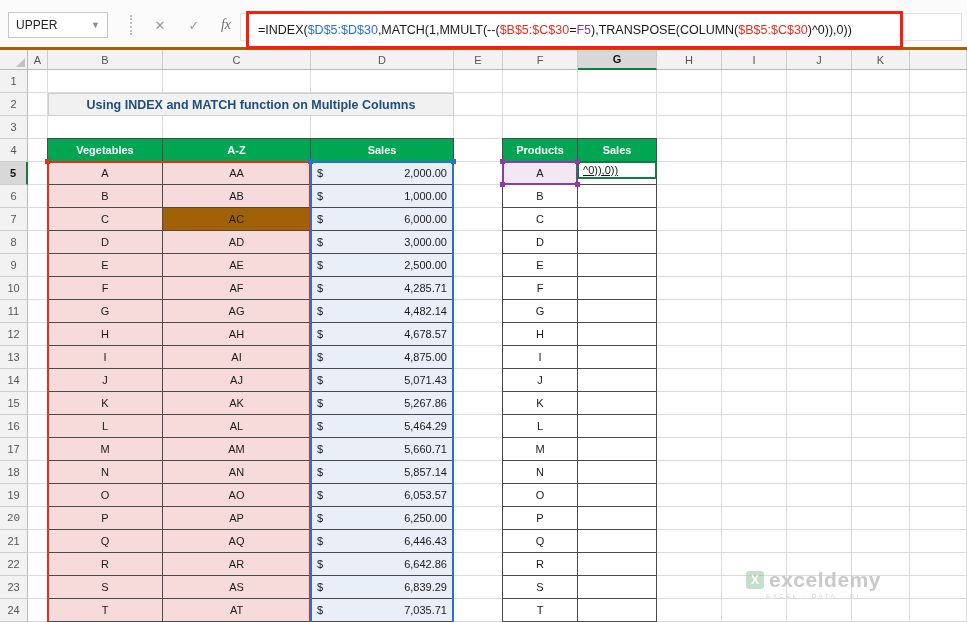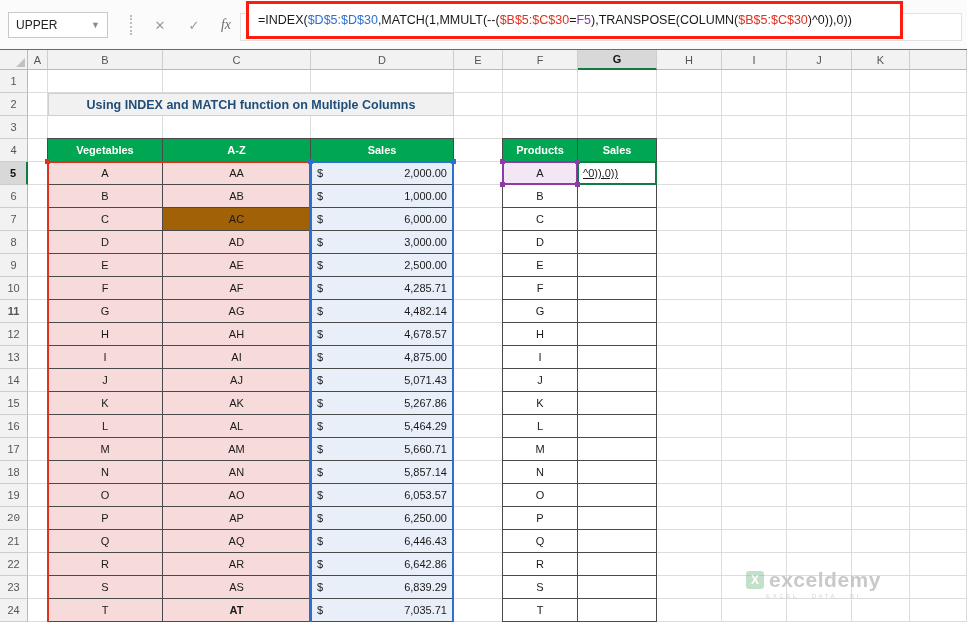--- a/index.html
+++ b/index.html
@@ -1,27 +1,27 @@
 <!DOCTYPE html>
 <html><head>
 <meta charset="utf-8">
 <style>
   *{margin:0;padding:0;box-sizing:border-box}
   html,body{width:967px;height:622px;overflow:hidden}
   body{font-family:"Liberation Sans",sans-serif;background:#fff;position:relative}
 
   
-  .toolbar{position:absolute;left:0;top:0;width:967px;height:50px;background:#FBFBFB;border-bottom:1px solid #a16207;z-index:10}
+  .toolbar{position:absolute;left:0;top:0;width:967px;height:50px;background:#FBFBFB;border-bottom:3px solid #a16207;z-index:10}
   .name-box{position:absolute;left:8px;top:12px;width:100px;height:26px;background:#fff;border:1px solid #C9C9C9;display:flex;align-items:center;padding:0 7px;font-size:12px;color:#222}
   .name-dd{margin-left:auto;font-size:9px;color:#8a8a8a}
   .fb-sep{position:absolute;left:130px;top:15px;height:20px;border-left:2px dotted #BDBDBD}
   .fb-btn{position:absolute;top:12px;width:28px;height:26px;display:flex;align-items:center;justify-content:center;font-size:13px;color:#9a9a9a;cursor:default}
   .fb-btn.fx{font-style:italic;font-family:"Liberation Serif",serif;color:#6d6d6d;font-size:14px}
   .formula-field-bg{position:absolute;left:240px;top:13px;width:722px;height:28px;background:#fff;border:1px solid #E2E2E2}
-  .formula-annotation{position:absolute;left:246px;top:1px;width:657px;height:33px;border:3px solid #FE1B10;background:#fff;display:flex;align-items:center;padding:16px 9px;font-size:12.5px;white-space:nowrap;overflow:hidden;z-index:11}
+  .formula-annotation{position:absolute;left:246px;top:11px;width:657px;height:33px;border:3px solid #FE1B10;background:#fff;display:flex;align-items:center;padding:16px 9px;font-size:12.5px;white-space:nowrap;overflow:hidden;z-index:11}
 
   
   #sheet{position:absolute;left:0;top:50px;width:967px;height:572px;background:#fff;overflow:hidden}
   .vline,.hline{position:absolute;background:#DCDCDC;z-index:0}
   .col-h,.row-h,.corner{position:absolute;background:#F2F2F2;display:flex;align-items:center;justify-content:center;font-size:11px;color:#565656;z-index:1}
   .col-h{border-right:1px solid #CDCDCD;border-bottom:1px solid #B9B9B9}
   .row-h{border-right:1px solid #B9B9B9;border-bottom:1px solid #CDCDCD}
   .col-h.sel{background:#D8D8D8;border-bottom:2px solid #107C41;color:#111;font-weight:bold}
   .row-h.sel{background:#D8D8D8;border-right:2px solid #107C41;color:#111;font-weight:bold}
   .corner{border-right:1px solid #B9B9B9;border-bottom:1px solid #B9B9B9}
@@ -60,21 +60,21 @@
   <div class="fb-btn fx" style="left:212px">fx</div>
   <div class="formula-field-bg"></div>
   <div class="formula-annotation">
     <span id="formula-input"><span style="color: rgb(26, 26, 26);">=INDEX(</span><span style="color: rgb(47, 111, 208);">$D$5:$D$30</span><span style="color: rgb(26, 26, 26);">,MATCH(1,MMULT(--(</span><span style="color: rgb(224, 48, 30);">$B$5:$C$30</span><span style="color: rgb(26, 26, 26);">=</span><span style="color: rgb(142, 59, 168);">F5</span><span style="color: rgb(26, 26, 26);">),TRANSPOSE(COLUMN(</span><span style="color: rgb(224, 48, 30);">$B$5:$C$30</span><span style="color: rgb(26, 26, 26);">)^0)),0))</span></span>
   </div>
 </div>
 
 <div id="sheet">
   <div class="title-banner" id="title-banner" style="left: 48px; top: 43px; width: 406px; height: 23px;">Using INDEX and MATCH function on Multiple Columns</div>
 
-  <div class="edit-cell" id="edit-cell" style="left: 577px; top: 111px; width: 80px; height: 24px; text-decoration: underline;">^0)),0))</div>
+  <div class="edit-cell" id="edit-cell" style="left: 577px; top: 111px; width: 80px; height: 18px; text-decoration: underline;">^0)),0))</div>
 
   <div class="watermark">
     <div class="wm-row">
       <div class="wm-logo">X</div>
       <div class="wm-text">exceldemy</div>
     </div>
     <div class="wm-tag">EXCEL · DATA · BI</div>
   </div>
 <div class="vline" style="left: 47px; top: 20px; width: 1px; height: 552px;"></div>
     <div class="vline" style="left: 162px; top: 20px; width: 1px; height: 552px;"></div>
@@ -128,21 +128,21 @@
     <div class="row-h" style="left: 0px; top: 20px; width: 28px; height: 23px;">1</div>
     <div class="row-h" style="left: 0px; top: 43px; width: 28px; height: 23px;">2</div>
     <div class="row-h" style="left: 0px; top: 66px; width: 28px; height: 23px;">3</div>
     <div class="row-h" style="left: 0px; top: 89px; width: 28px; height: 23px;">4</div>
     <div class="row-h sel" style="left: 0px; top: 112px; width: 28px; height: 23px;">5</div>
     <div class="row-h" style="left: 0px; top: 135px; width: 28px; height: 23px;">6</div>
     <div class="row-h" style="left: 0px; top: 158px; width: 28px; height: 23px;">7</div>
     <div class="row-h" style="left: 0px; top: 181px; width: 28px; height: 23px;">8</div>
     <div class="row-h" style="left: 0px; top: 204px; width: 28px; height: 23px;">9</div>
     <div class="row-h" style="left: 0px; top: 227px; width: 28px; height: 23px;">10</div>
-    <div class="row-h" style="left: 0px; top: 250px; width: 28px; height: 23px; font-weight: bold;">11</div>
+    <div class="row-h" style="left: 0px; top: 250px; width: 28px; height: 23px;">11</div>
     <div class="row-h" style="left: 0px; top: 273px; width: 28px; height: 23px;">12</div>
     <div class="row-h" style="left: 0px; top: 296px; width: 28px; height: 23px;">13</div>
     <div class="row-h" style="left: 0px; top: 319px; width: 28px; height: 23px;">14</div>
     <div class="row-h" style="left: 0px; top: 342px; width: 28px; height: 23px;">15</div>
     <div class="row-h" style="left: 0px; top: 365px; width: 28px; height: 23px;">16</div>
     <div class="row-h" style="left: 0px; top: 388px; width: 28px; height: 23px;">17</div>
     <div class="row-h" style="left: 0px; top: 411px; width: 28px; height: 23px;">18</div>
     <div class="row-h" style="left: 0px; top: 434px; width: 28px; height: 23px;">19</div>
     <div class="row-h" style="left: 0px; top: 457px; width: 28px; height: 23px; font-family: Liberation Mono, monospace;">20</div>
     <div class="row-h" style="left: 0px; top: 480px; width: 28px; height: 23px;">21</div>
@@ -261,21 +261,21 @@
         <span class="cur">$</span>
         <span>6,642.86</span>
       </div>
       <div class="td center" style="background: rgb(247, 219, 218);">S</div>
       <div class="td center" style="background: rgb(247, 219, 218);">AS</div>
       <div class="td currency" style="background: rgb(233, 239, 249);">
         <span class="cur">$</span>
         <span>6,839.29</span>
       </div>
       <div class="td center" style="background: rgb(247, 219, 218);">T</div>
-      <div class="td center" style="background: rgb(247, 219, 218); font-weight: bold;">AT</div>
+      <div class="td center" style="background: rgb(247, 219, 218);">AT</div>
       <div class="td currency" style="background: rgb(233, 239, 249);">
         <span class="cur">$</span>
         <span>7,035.71</span>
       </div>
     </div>
     <div class="tbl" style="left: 502px; top: 88px; grid-template-columns: 75px 79px; grid-auto-rows: 23px;">
       <div class="th" style="background: rgb(0, 166, 81);">Products</div>
       <div class="th" style="background: rgb(0, 166, 81);">Sales</div>
       <div class="td center" style="background: rgb(243, 230, 245);">A</div>
       <div class="td center" style="background: rgb(255, 255, 255);"></div>

